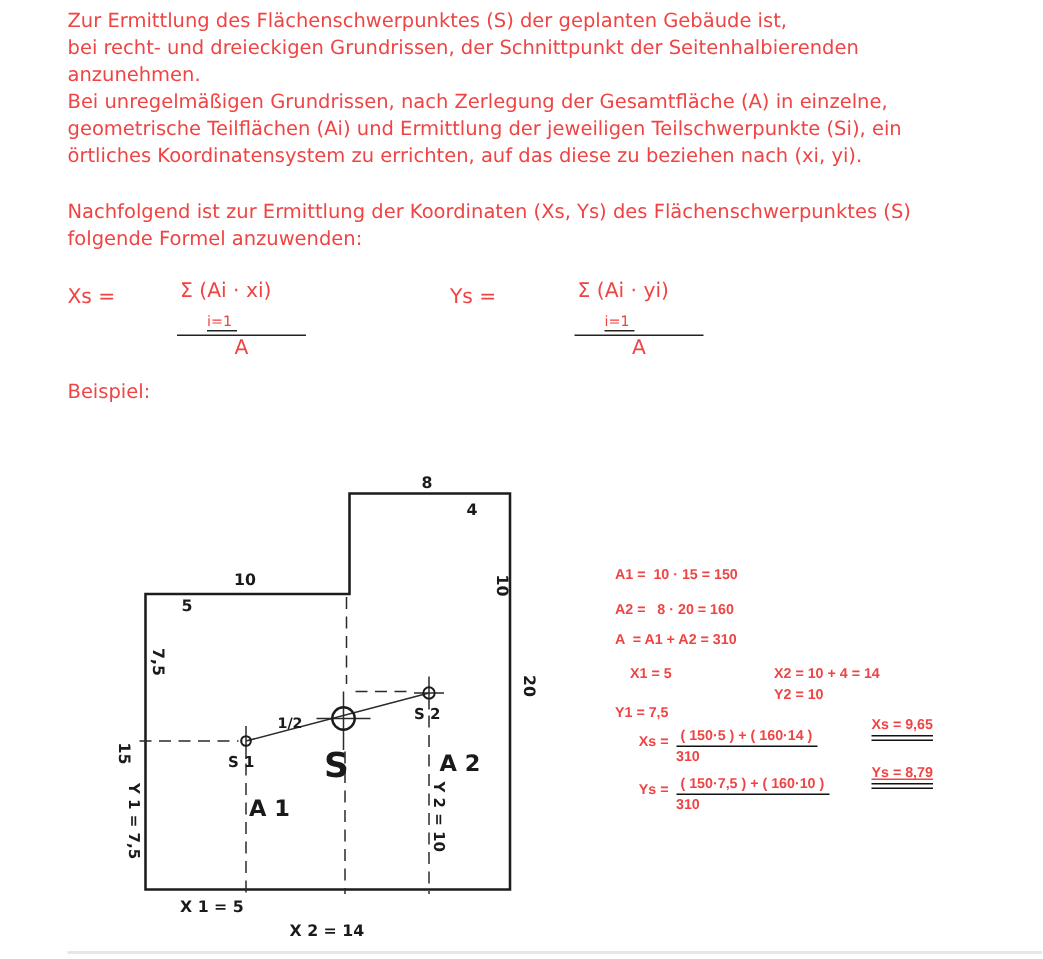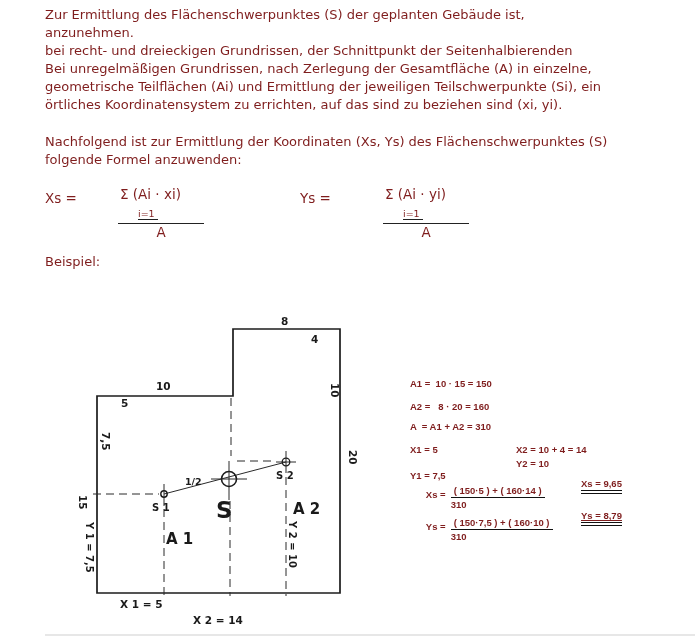--- a/index.html
+++ b/index.html
@@ -1,18 +1,18 @@
 <!DOCTYPE html>
 <html><head>
 <meta charset="utf-8">
 <style>
   html,body{margin:0;padding:0;background:#ffffff;}
   .page{
     position:relative;width:695px;height:639px;background:#ffffff;overflow:hidden;
-    font-family:"DejaVu Sans",sans-serif;color:#7f1d1d;
+    font-family:"DejaVu Sans",sans-serif;color:#ef4444;
   }
   .tblock{position:absolute;left:45px;font-size:13px;line-height:18px;}
   .tline{white-space:nowrap;}
   
   .formula-row{position:absolute;left:45px;top:186px;width:560px;height:54px;}
   .flabel{position:absolute;top:4px;font-size:13.5px;}
   .frac{position:absolute;top:0;width:86px;text-align:left;}
   .fnum{display:block;font-size:13.5px;padding-left:2px;white-space:nowrap;}
   .fidx{display:inline-block;font-size:9.5px;margin-left:20px;padding:0 3px 0 0;border-bottom:1px solid #222;}
   .fden{display:block;border-top:1.3px solid #222;margin-top:2px;text-align:center;font-size:13.5px;}
@@ -35,25 +35,25 @@
   .cresult{position:absolute;left:173px;border-bottom:4px double #111;padding-bottom:1px;white-space:pre;}
   .scan-edge{position:absolute;left:45px;top:634px;width:650px;height:2px;background:#e7e7e7;}
 </style>
 </head>
 <body>
 
 <div class="page">
 
   <div class="tblock" style="top:6px;">
     <div class="tline">Zur Ermittlung des Flächenschwerpunktes (S) der geplanten Gebäude ist,</div>
+    <div class="tline">bei recht- und dreieckigen Grundrissen, der Schnittpunkt der Seitenhalbierenden</div>
     <div class="tline">anzunehmen.</div>
-    <div class="tline">bei recht- und dreieckigen Grundrissen, der Schnittpunkt der Seitenhalbierenden</div>
     <div class="tline">Bei unregelmäßigen Grundrissen, nach Zerlegung der Gesamtfläche (A) in einzelne,</div>
     <div class="tline">geometrische Teilflächen (Ai) und Ermittlung der jeweiligen Teilschwerpunkte (Si), ein</div>
-    <div class="tline">örtliches Koordinatensystem zu errichten, auf das sind zu beziehen sind (xi, yi).</div>
+    <div class="tline">örtliches Koordinatensystem zu errichten, auf das diese zu beziehen nach (xi, yi).</div>
   </div>
 
   <div class="tblock" style="top:133px;">
     <div class="tline">Nachfolgend ist zur Ermittlung der Koordinaten (Xs, Ys) des Flächenschwerpunktes (S)</div>
     <div class="tline">folgende Formel anzuwenden:</div>
   </div>
 
   <div class="formula-row">
     <span class="flabel" style="left:0;">Xs =</span>
     <span class="frac" style="left:73px;">
@@ -113,21 +113,21 @@
     <text x="152" y="511" font-size="10">S 1</text>
     <text x="276" y="479" font-size="10">S 2</text>
     <text x="185" y="485" font-size="9.5">1/2</text>
   </svg>
 
   <div class="calc">
     <div class="crow" style="top:2px;">A1 =  10 · 15 = 150</div>
     <div class="crow" style="top:25px;">A2 =   8 · 20 = 160</div>
     <div class="crow" style="top:45px;">A  = A1 + A2 = 310</div>
 
-    <div class="crow" style="top:68px;">X1 = 5</div>
+    <div class="crow" style="top:68px;margin-left:10px;">X1 = 5</div>
     <div class="ccol2" style="top:68px;">X2 = 10 + 4 = 14</div>
     <div class="crow" style="top:94px;">Y1 = 7,5</div>
     <div class="ccol2" style="top:82px;">Y2 = 10</div>
 
     <div class="crow" style="top:98px;">
       <span class="clabel">Xs =</span><span class="cfrac"><span class="cnum">( 150·5 ) + ( 160·14 )</span><span class="cden">310</span></span>
     </div>
     <div class="cresult" style="top:102px;">Xs = 9,65</div>
 
     <div class="crow" style="top:130px;">

